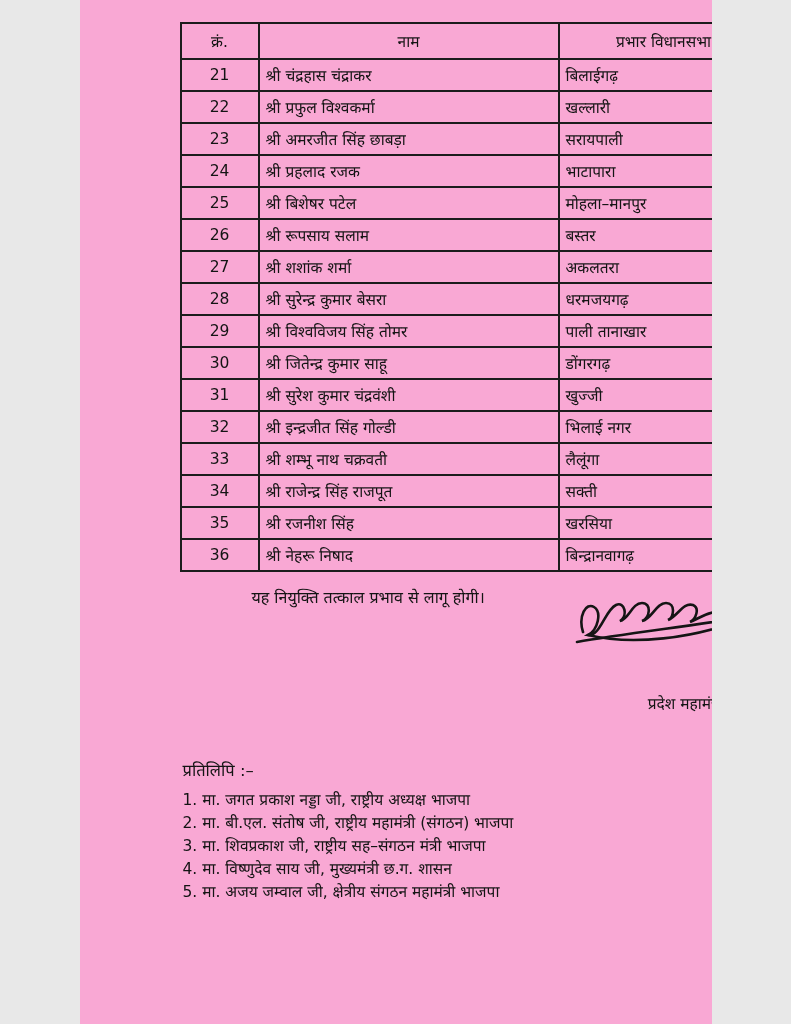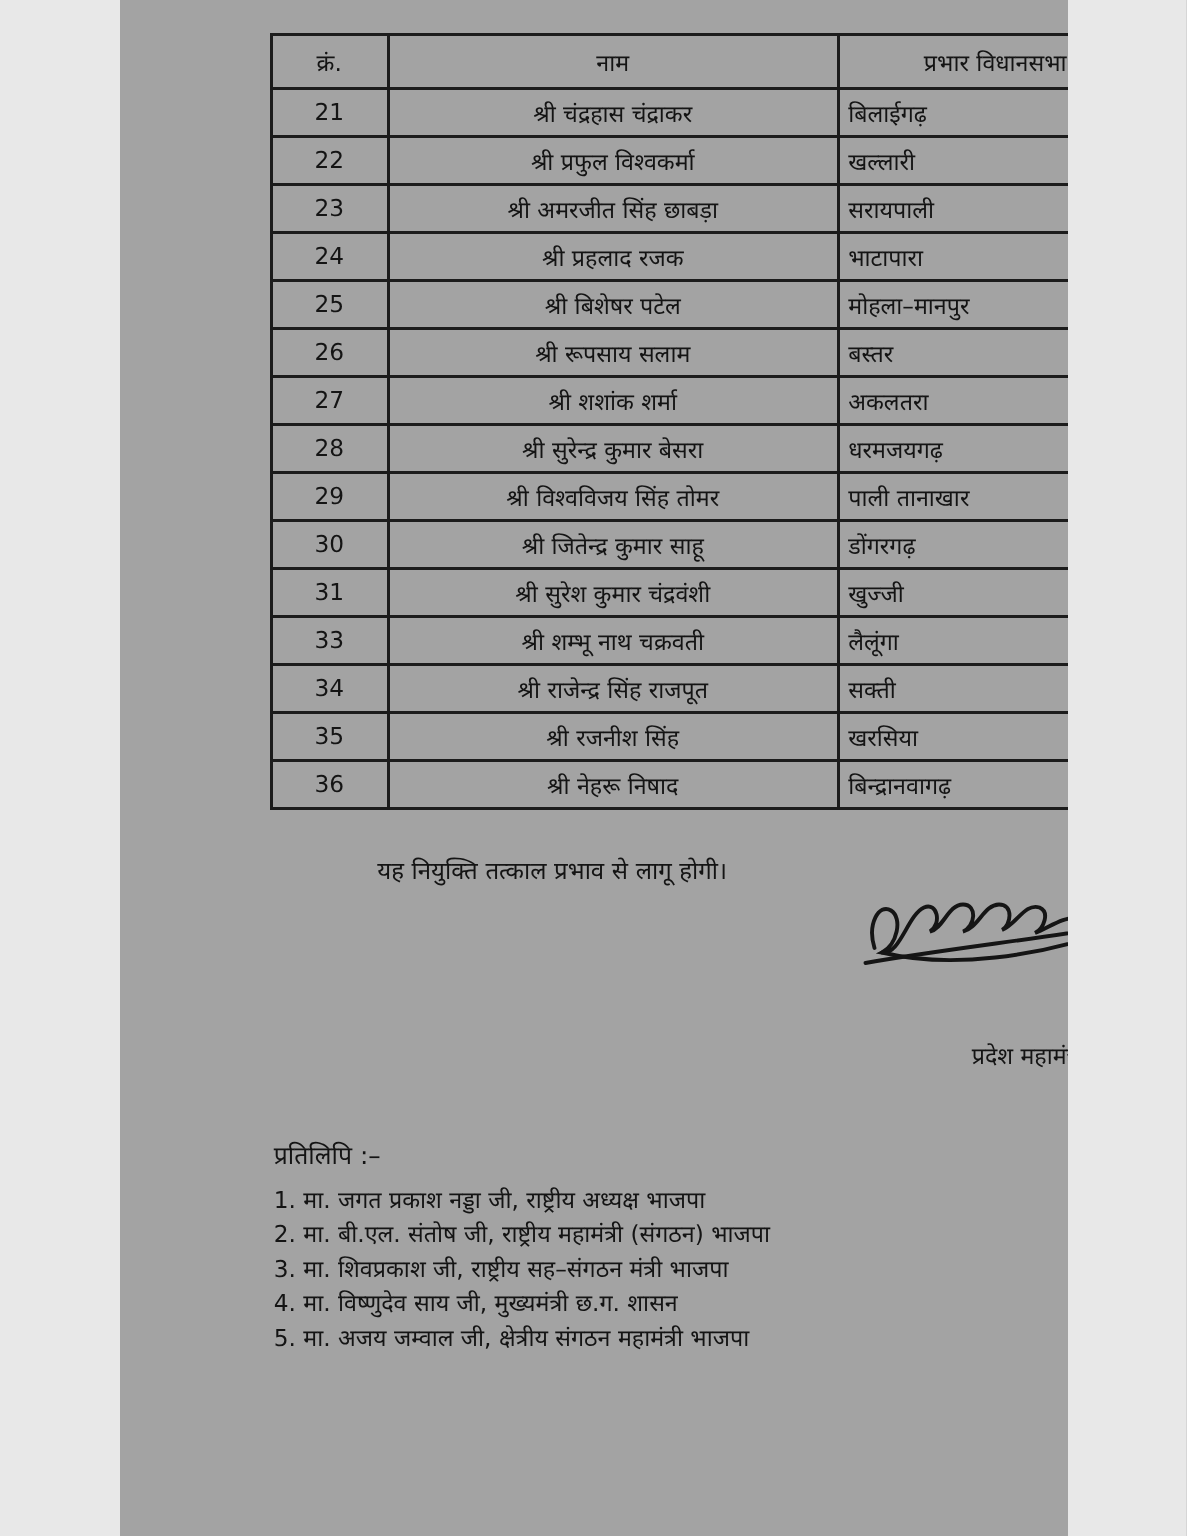--- a/index.html
+++ b/index.html
@@ -1,19 +1,19 @@
 <!DOCTYPE html>
 <html><head>
 <meta charset="utf-8">
 <style>
   html,body{margin:0;padding:0;background:#e8e8e8;}
   .page{
     position:relative;
     width:632px;height:1024px;
-    background:#a3a3a3;
+    background:#f9a8d4;
     font-family:"DejaVu Sans", sans-serif;
     color:#141414;
     overflow:hidden;
     margin:0 auto;
   }
   table.appt{
     position:absolute;left:100px;top:22px;
     width:588px;
     border-collapse:collapse;
     table-layout:fixed;
@@ -25,24 +25,24 @@
     padding:0 6px;
     white-space:nowrap;
     overflow:hidden;
   }
   table.appt th{height:34px;text-align:center;}
   table.appt td{height:30px;}
   col.c-no{width:78px;}
   col.c-name{width:300px;}
   col.c-seat{width:210px;}
   td.cell-no{text-align:center;}
-  td.cell-name{text-align:center;padding-left:8px;}
+  td.cell-name{text-align:left;padding-left:8px;}
   td.cell-seat{text-align:left;}
   .note{
-    position:absolute;left:172px;top:569px;
+    position:absolute;left:172px;top:586px;
     font-size:16px;
   }
   .sig-block{
     position:absolute;left:488px;top:592px;width:210px;
     text-align:right;
   }
   .sig-scribble{display:block;margin:0 auto;}
   .sig-name{font-size:15.5px;margin-top:2px;}
   .sig-title{font-size:15.5px;margin-top:14px;}
   .copies{
@@ -124,20 +124,25 @@
       <td class="cell-no">30</td>
       <td class="cell-name">श्री जितेन्द्र कुमार साहू</td>
       <td class="cell-seat">डोंगरगढ़</td>
     </tr>
         <tr>
       <td class="cell-no">31</td>
       <td class="cell-name">श्री सुरेश कुमार चंद्रवंशी</td>
       <td class="cell-seat">खुज्जी</td>
     </tr>
         <tr>
+      <td class="cell-no">32</td>
+      <td class="cell-name">श्री इन्द्रजीत सिंह गोल्डी</td>
+      <td class="cell-seat">भिलाई नगर</td>
+    </tr>
+        <tr>
       <td class="cell-no">33</td>
       <td class="cell-name">श्री शम्भू नाथ चक्रवती</td>
       <td class="cell-seat">लैलूंगा</td>
     </tr>
         <tr>
       <td class="cell-no">34</td>
       <td class="cell-name">श्री राजेन्द्र सिंह राजपूत</td>
       <td class="cell-seat">सक्ती</td>
     </tr>
         <tr>

